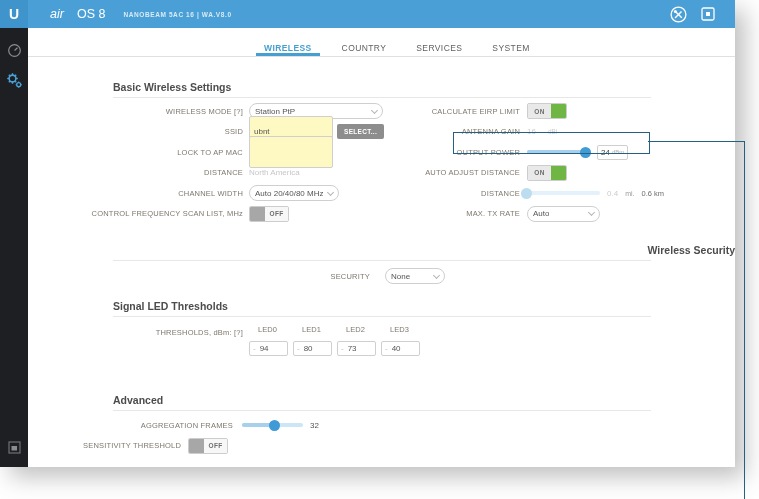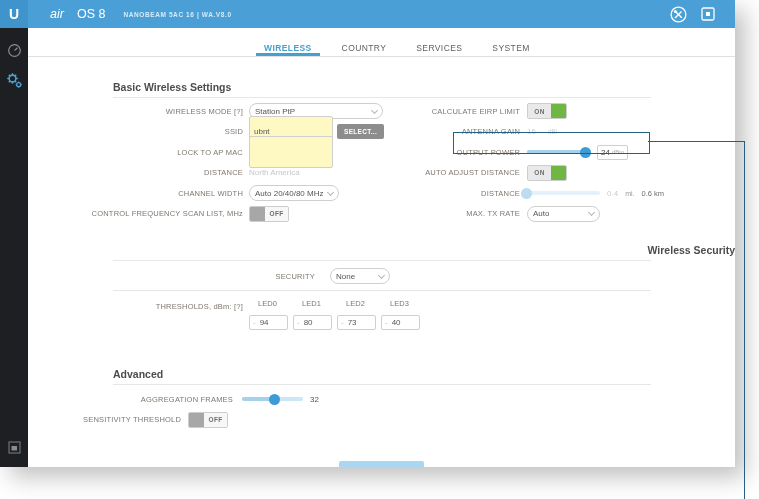--- a/index.html
+++ b/index.html
@@ -66,21 +66,21 @@
   .slider.disabled .sl-thumb{background:#bcdcf0;}
   .w-out{width:64px;}.w-dist{width:73px;}.w-agg{width:61px;}
   .valbox{height:13px;border:1px solid #cfcfcf;border-radius:2px;display:flex;align-items:center;padding:0 3px;gap:2px;background:#fff;}
   .valbox .v{font-size:8px;color:#444;text-align:right;}
   .valbox .u{font-size:6px;color:#b0b0b0;}
   .unit-txt{font-size:7px;color:#9a9a9a;}
   .conv-txt{font-size:7.5px;color:#6f6f6f;}
   .ghost-val{font-size:8px;color:#ccc;}
   .slider-val{font-size:8px;color:#555;}
   
-  .sec-row{display:flex;align-items:center;height:20px;margin-top:5px;}
+  .sec-row{display:flex;align-items:center;height:20px;padding-left:55px;margin-top:5px;}
   .lbl-sec{width:287px;margin-right:15px;}
   
   .led-wrap{padding-left:55px;margin-top:4px;}
   .led-row{display:flex;align-items:center;}
   .led-labelcell{width:166px;flex:none;text-align:right;padding-right:6px;box-sizing:border-box;}
   .led-cell{width:44px;flex:none;}
   .led-head{font-size:7.5px;color:#7e776e;width:37px;text-align:center;height:12px;line-height:12px;}
   .led-box{width:31px;height:13px;border:1px solid #cfcfcf;border-radius:2px;display:flex;align-items:center;
     padding:0 3px;gap:4px;margin-top:2px;background:#fff;cursor:text;}
   .led-box .minus{font-size:8px;color:#bbb;}
@@ -303,20 +303,21 @@
     <h3 class="sec-title" style="padding-top:20px;text-align:right;">Wireless Security</h3>
     <div class="divider"></div>
     <div class="sec-row">
       <span class="lbl lbl-sec">SECURITY</span>
       <div class="sel" style="width:60px;">
         <span>None</span>
           <i class="chev"></i>
       </div>
     </div>
 
+    <h3 class="sec-title" style="padding-top:14px;">Signal LED Thresholds</h3>
     <div class="divider"></div>
     <div class="led-wrap">
       <div class="led-row">
         <div class="led-labelcell"><span class="lbl">THRESHOLDS, dBm: [?]</span></div>
         <div class="led-cell">
             <div class="led-head">LED0</div>
           </div>
         <div class="led-cell">
             <div class="led-head">LED1</div>
           </div>

